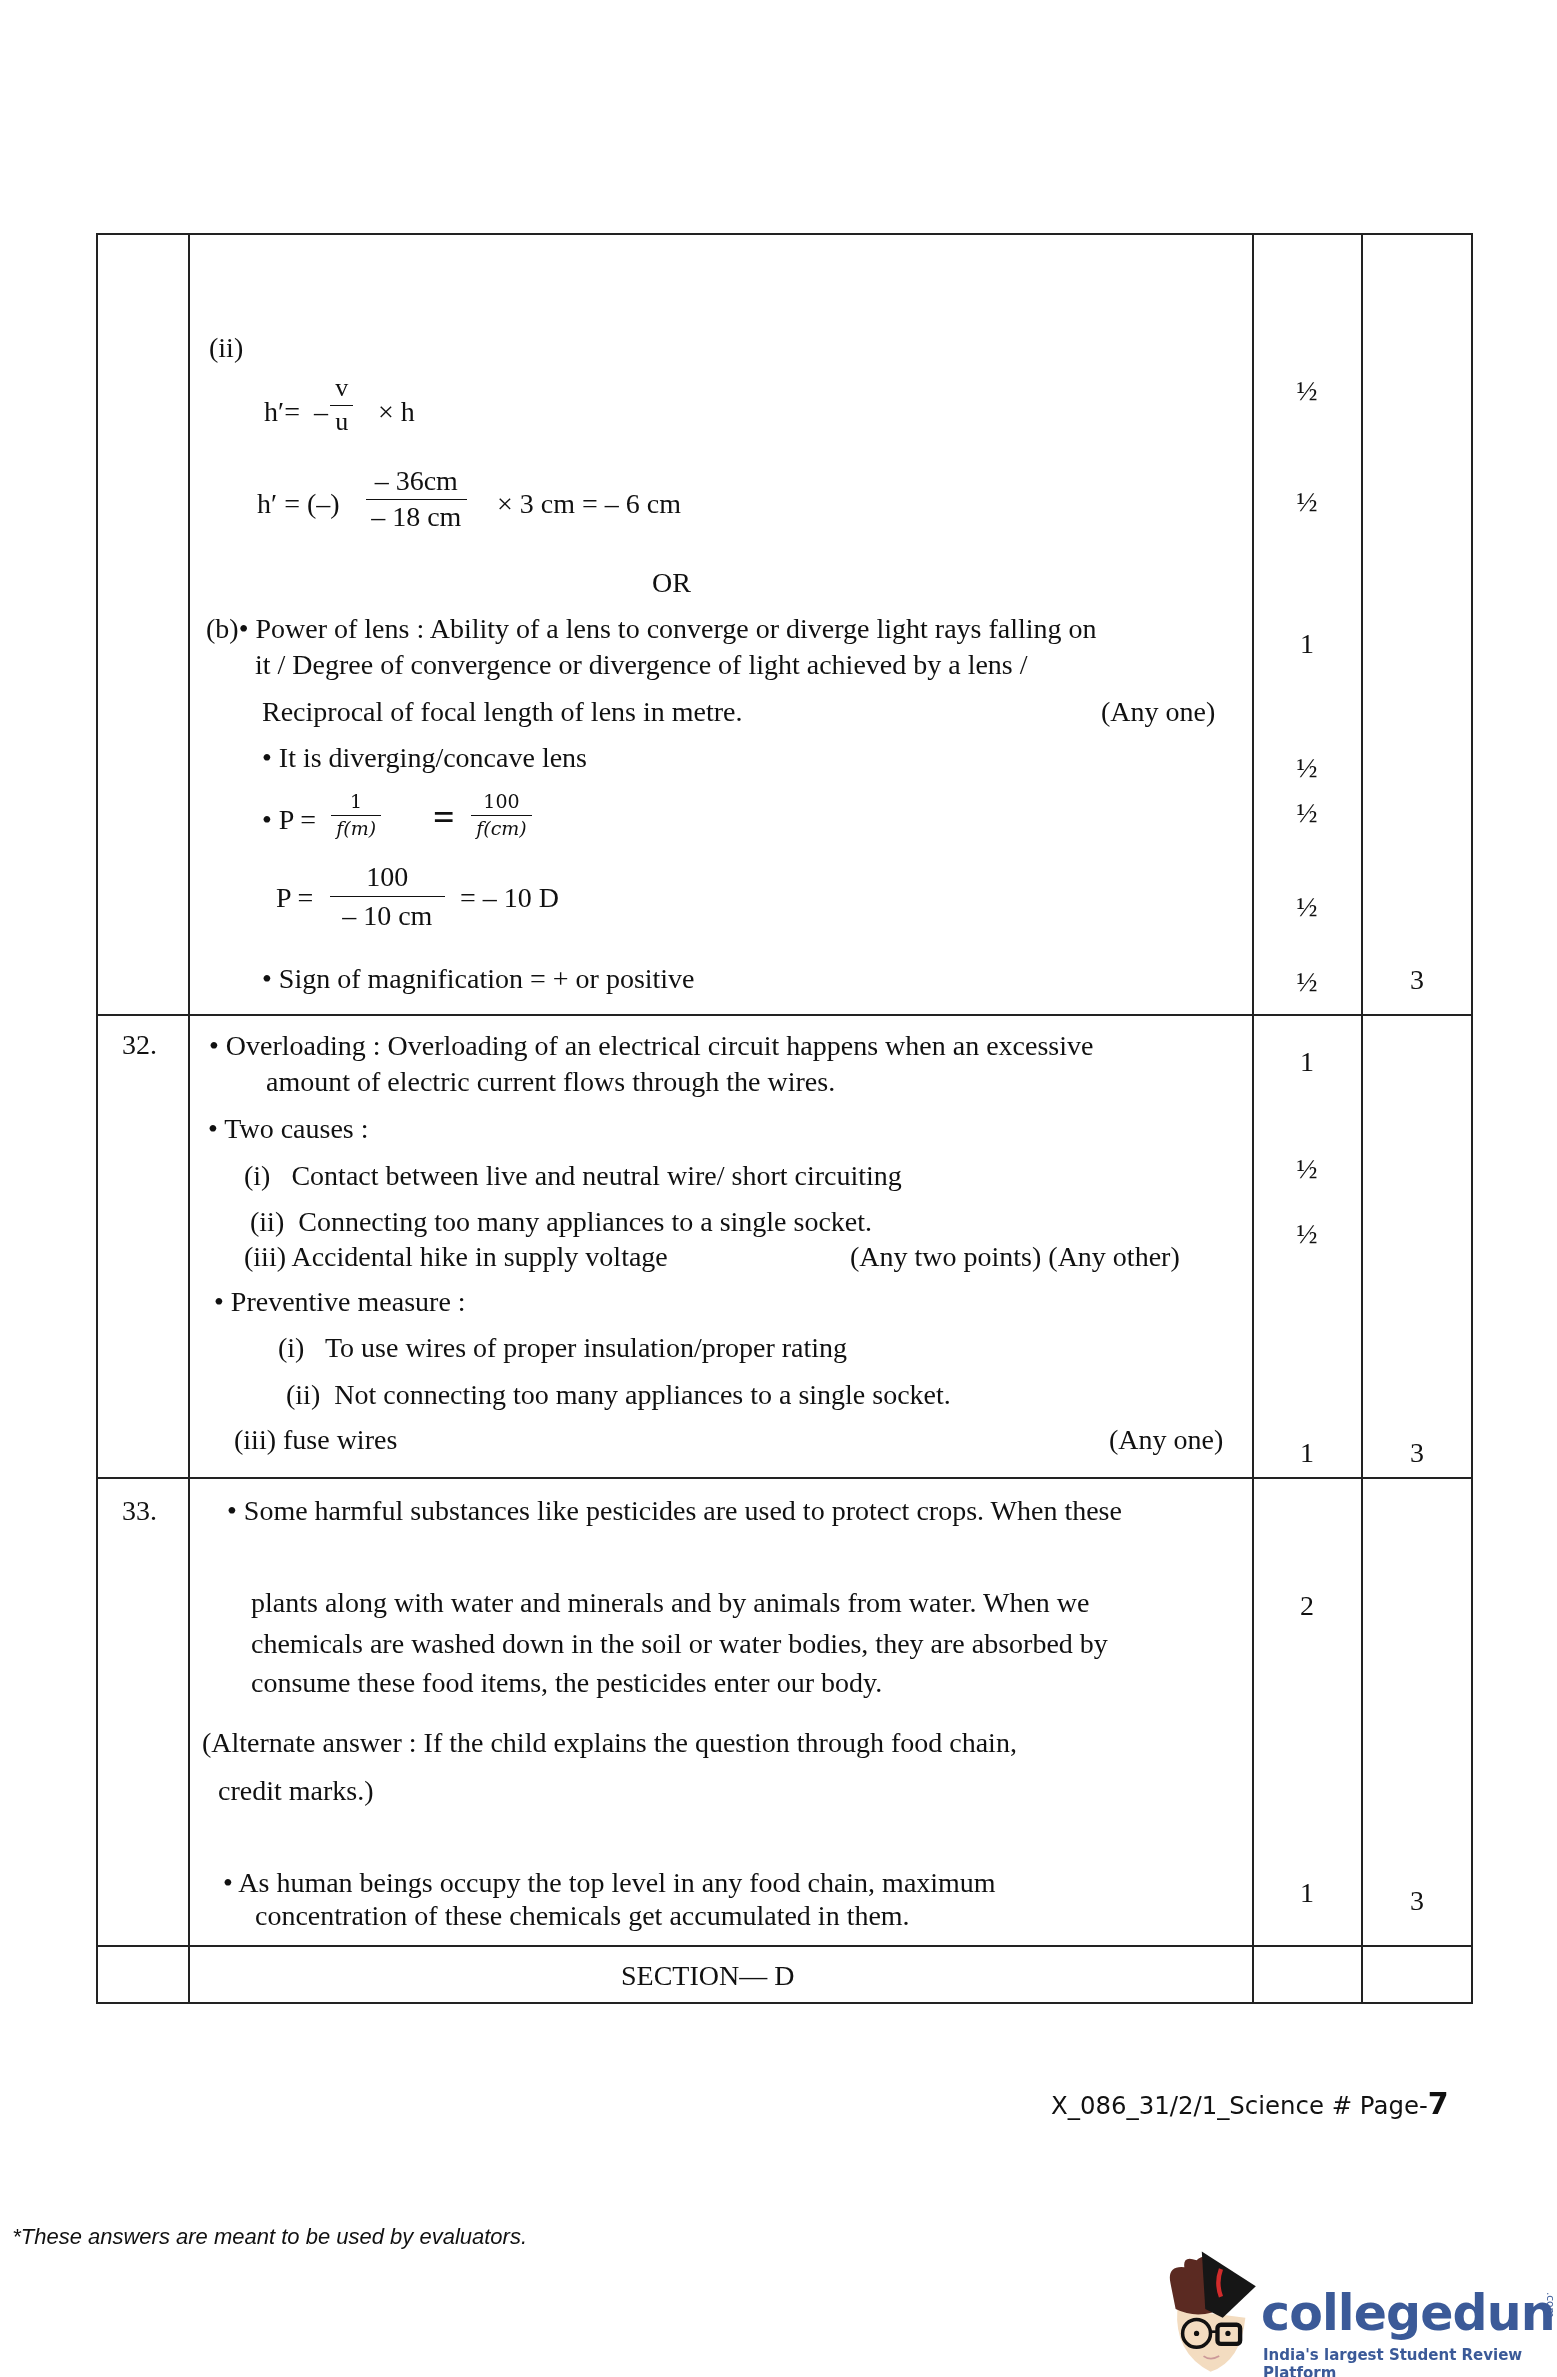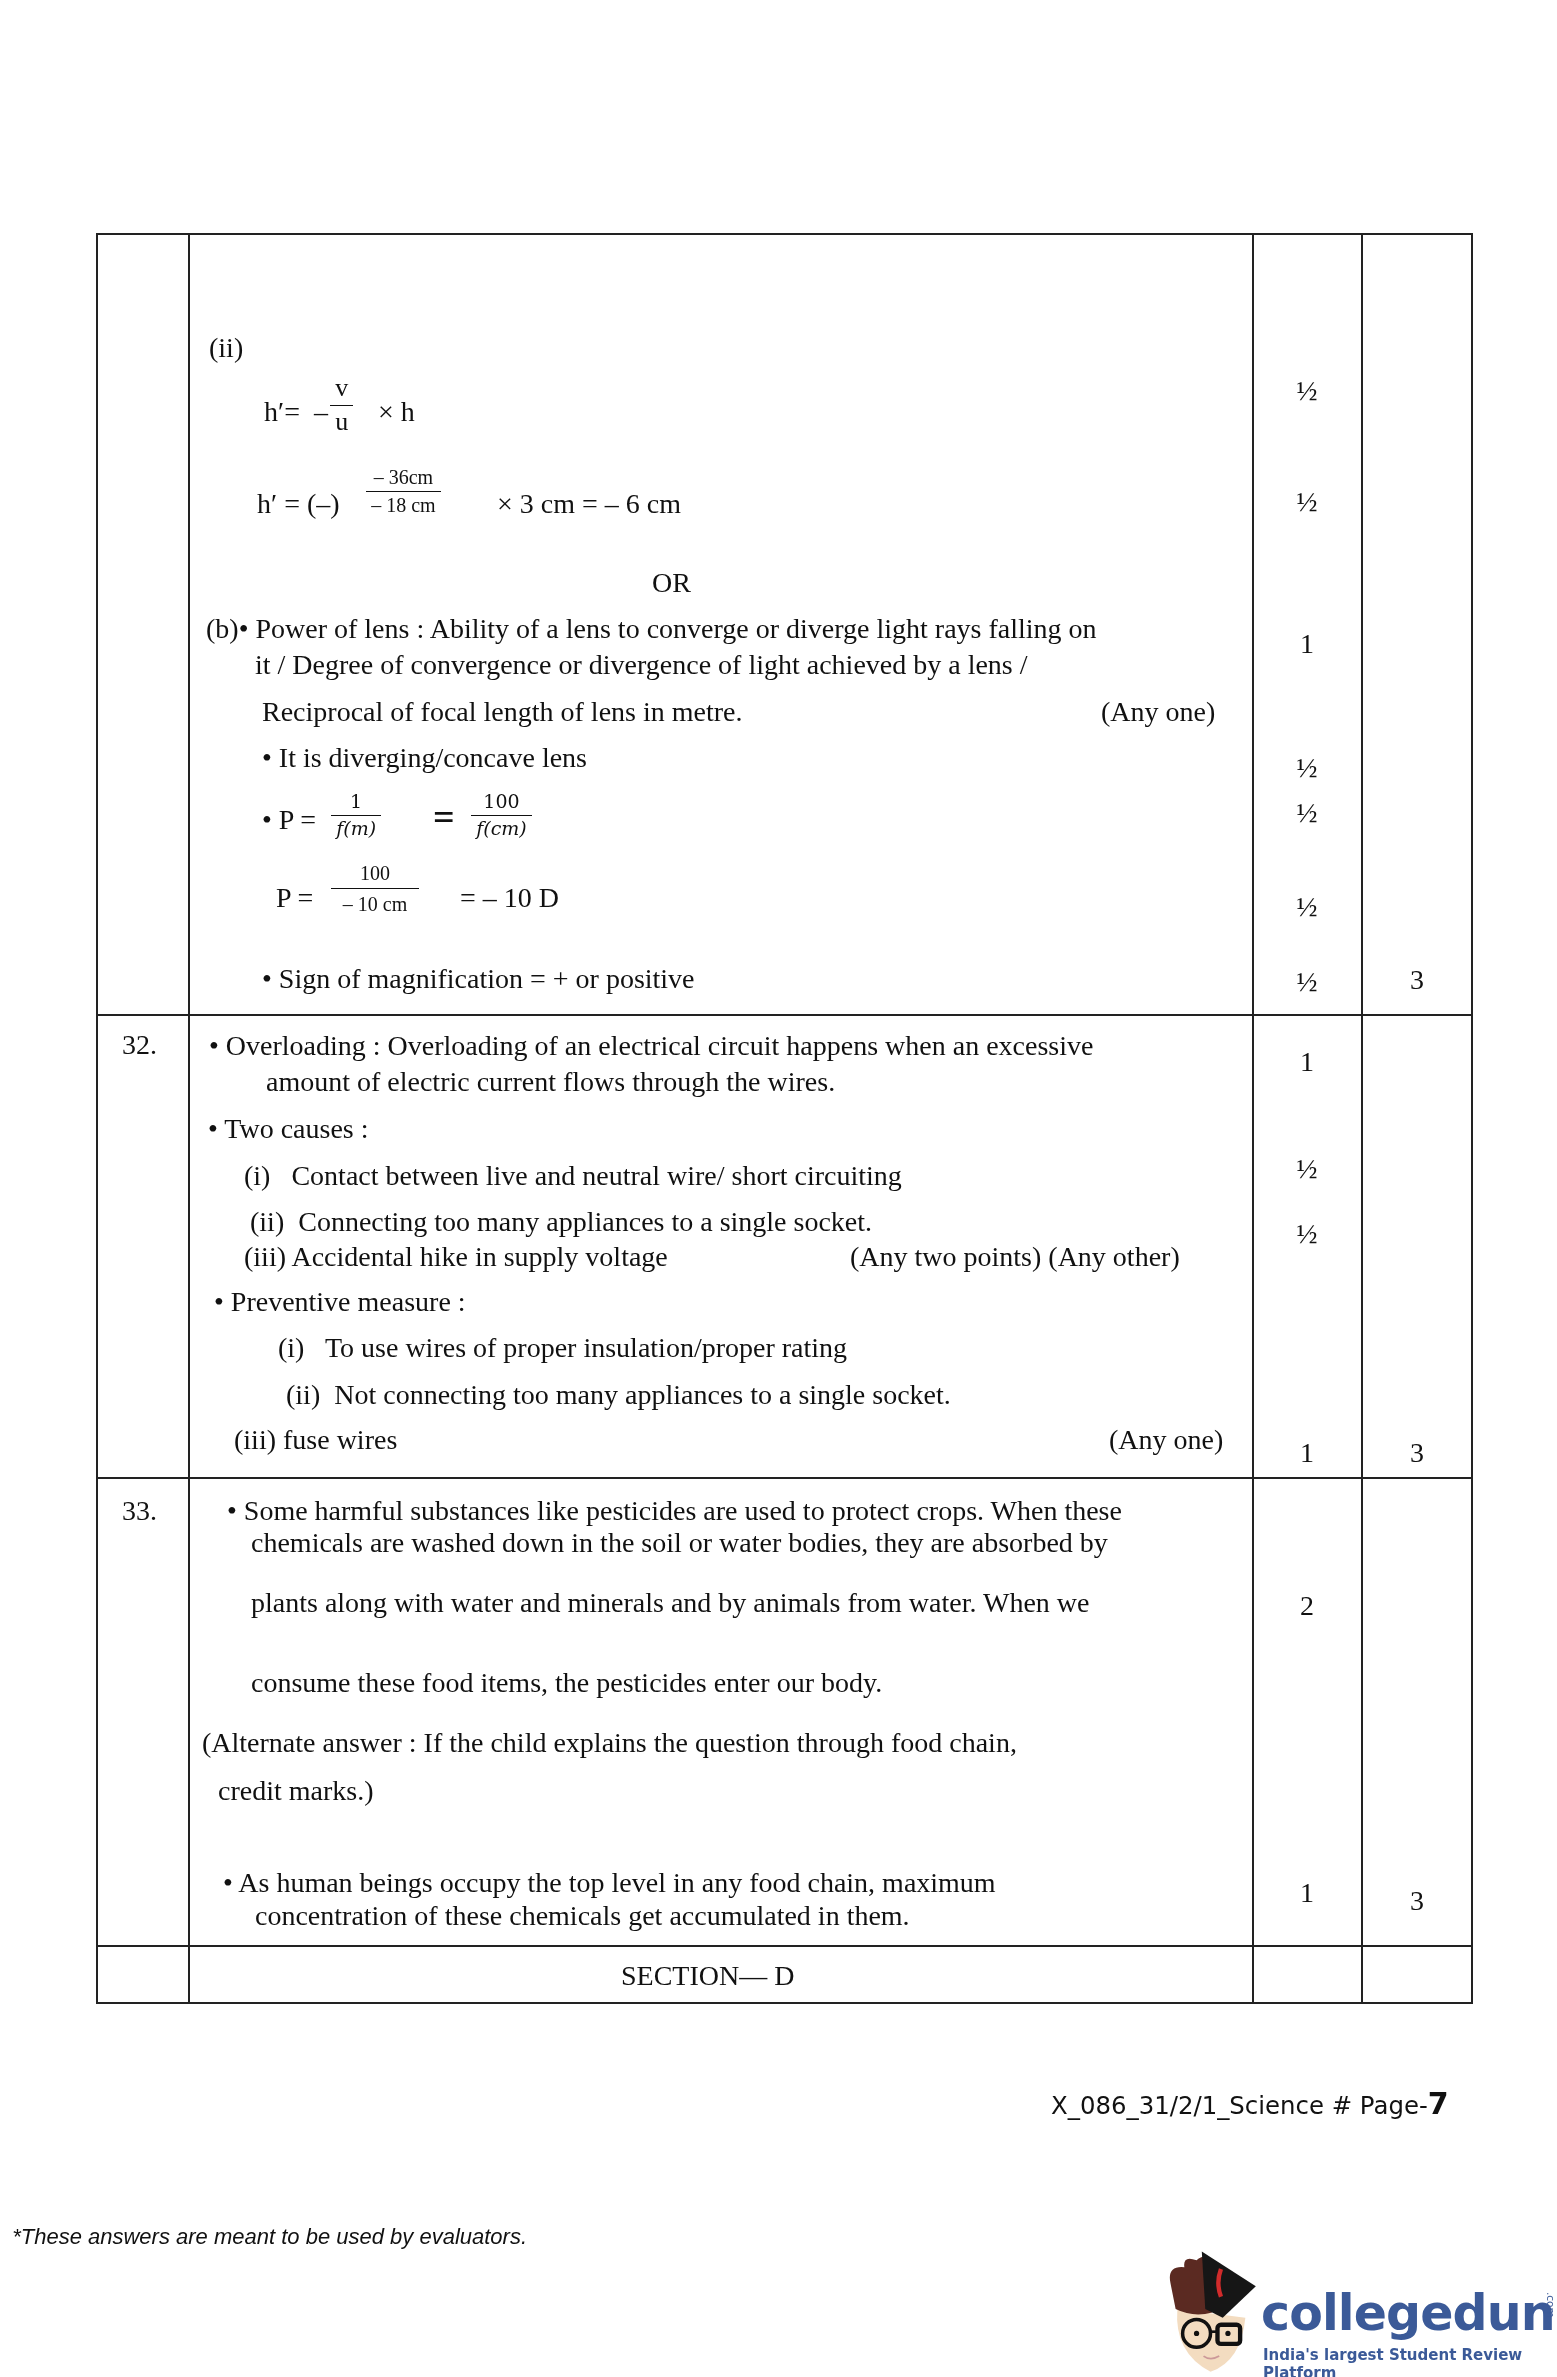--- a/index.html
+++ b/index.html
@@ -4,21 +4,21 @@
 <style>
   html, body { margin:0; padding:0; background:#ffffff; }
   body { width:1558px; height:2377px; position:relative; overflow:hidden;
          font-family:"Liberation Serif", "DejaVu Serif", serif; color:#111; }
   .abs { position:absolute; white-space:nowrap; }
   .t { font-size:28px; line-height:1; }
   .b { font-weight:normal; }
   .vline { position:absolute; width:1.7px; background:#222; }
   .hline { position:absolute; height:1.7px; background:#222; }
   .mark { position:absolute; font-size:28px; line-height:1; text-align:center; width:110px; }
-  .frac { position:absolute; display:inline-flex; flex-direction:column; align-items:center; font-size:20px; line-height:1; }
+  .frac { position:absolute; display:inline-flex; flex-direction:column; align-items:center; font-size:28px; line-height:1; }
   .frac .num { padding:0 5.2px 3.5px; }
   .frac .den { border-top:1.7px solid #111; padding:3.5px 5.2px 0; }
   .frac.small { font-size:19px; font-family:"DejaVu Serif", serif; font-style:italic; }
   .frac.small .num { font-style:normal; }
   .bigeq { font-size:38px; font-weight:bold; }
   .footer-code { font-family:"DejaVu Sans", sans-serif; font-size:24.4px; }
   .footnote { font-family:"Liberation Sans", sans-serif; font-style:italic; font-size:22px; }
   .brand { font-family:"DejaVu Sans", sans-serif; color:#3b5a98; }
   .brand-name { font-size:49px; font-weight:bold; letter-spacing:-0.9px; }
   .brand-tag { font-size:15px; font-weight:bold; }
@@ -123,21 +123,21 @@
   <div class="mark" style="left:1252px; top:1048px;">1</div>
   <div class="mark" style="left:1252px; top:1155px;">½</div>
   <div class="mark" style="left:1252px; top:1220px;">½</div>
   <div class="mark" style="left:1252px; top:1439px;">1</div>
   <div class="mark" style="left:1362px; top:1439px;">3</div>
 </div>
 
 <div>
   <div class="abs t b" style="left:122px; top:1497px;">33.</div>
   <div class="abs t" style="left:227px; top:1497px;">• Some harmful substances like pesticides are used to protect crops. When these</div>
-  <div class="abs t" style="left:251px; top:1529px;">chemicals are washed down in the soil or water bodies, they are absorbed by</div>
+  <div class="abs t" style="left:251px; top:1630px;">chemicals are washed down in the soil or water bodies, they are absorbed by</div>
   <div class="abs t" style="left:251px; top:1589px;">plants along with water and minerals and by animals from water. When we</div>
   <div class="abs t" style="left:251px; top:1635px;margin-top:34px;">consume these food items, the pesticides enter our body.</div>
 
   <div class="abs t" style="left:202px; top:1729px;">
     <span>(</span><span class="b">Alternate answer</span><span> : If the child explains the question through food chain,</span>
   </div>
   <div class="abs t" style="left:218px; top:1777px;">credit marks.)</div>
 
   <div class="abs t" style="left:223px; top:1869px;">• As human beings occupy the top level in any food chain, maximum</div>
   <div class="abs t" style="left:255px; top:1902px;">concentration of these chemicals get accumulated in them.</div>

